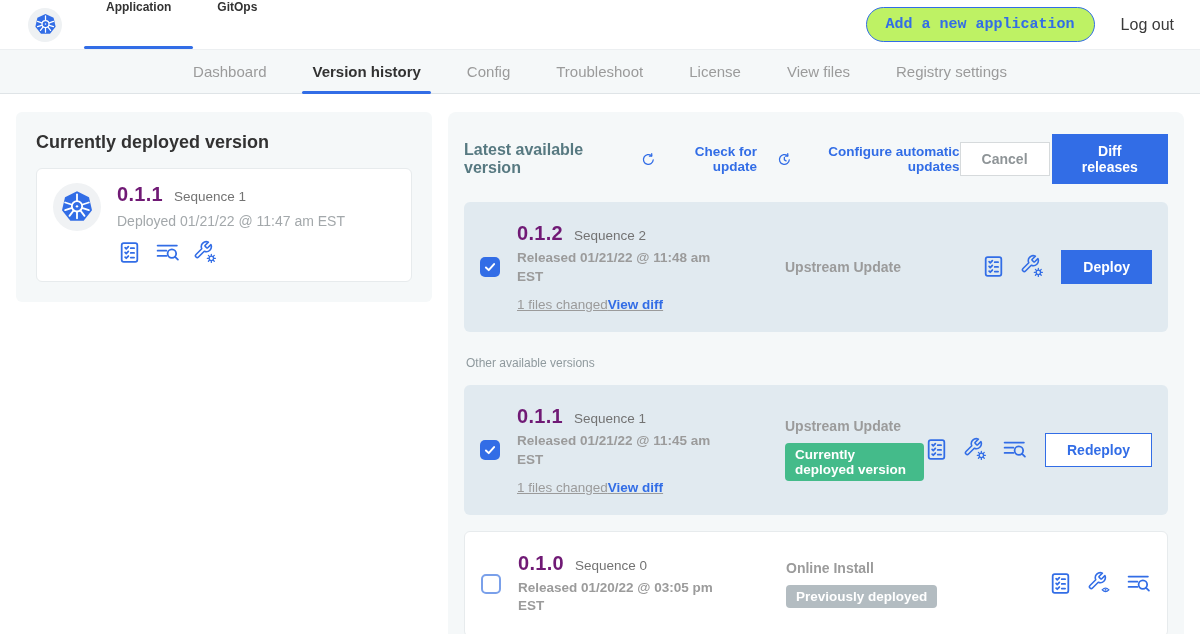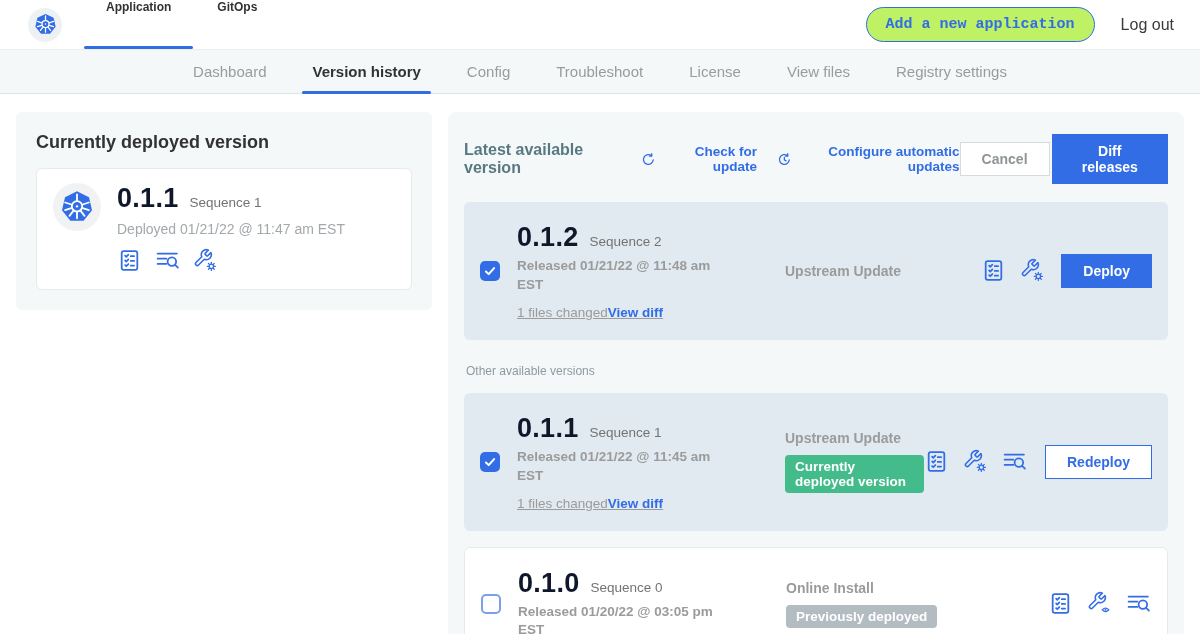--- a/index.html
+++ b/index.html
@@ -64,21 +64,21 @@
   }
   .deployed-panel h2 { font-size:18px; font-weight:700; color:#323232; margin-bottom:15px; }
   .deployed-card {
     background:#fff; border:1px solid #e7ebed; border-radius:6px;
     padding:14px 16px 16px; display:flex; gap:16px;
   }
   .logo-circle.lg { width:48px; height:48px; background:#f0f2f4; }
   .logo-circle.lg svg { width:40px; height:40px; }
 
   .ver-line { display:flex; align-items:baseline; }
-  .ver-num { font-size:27px; font-weight:700; color:#0f172a; letter-spacing:.3px; }
+  .ver-num { font-size:20px; font-weight:700; color:#701a75; letter-spacing:.3px; }
   .seq { font-size:13.5px; font-weight:500; color:#737373; margin-left:11px;text-align:center; }
   .dep-date { margin-top:7px; font-size:14px; font-weight:500; color:#a3a8ab; }
   .icon-row { margin-top:11px; display:flex; gap:13px; color:#326de6; }
   .icon-row svg, .act-icons svg { width:25px; height:25px; cursor:pointer; }
 
   
   .versions-panel { flex:1; background:#f5f8f9; border-radius:8px; padding:16px; min-height:505px; }
   .panel-header { display:flex; align-items:center; margin:6px 0 18px; }
   .panel-header h2 { font-size:16px; font-weight:600; color:#577981; }
   .hlink {

